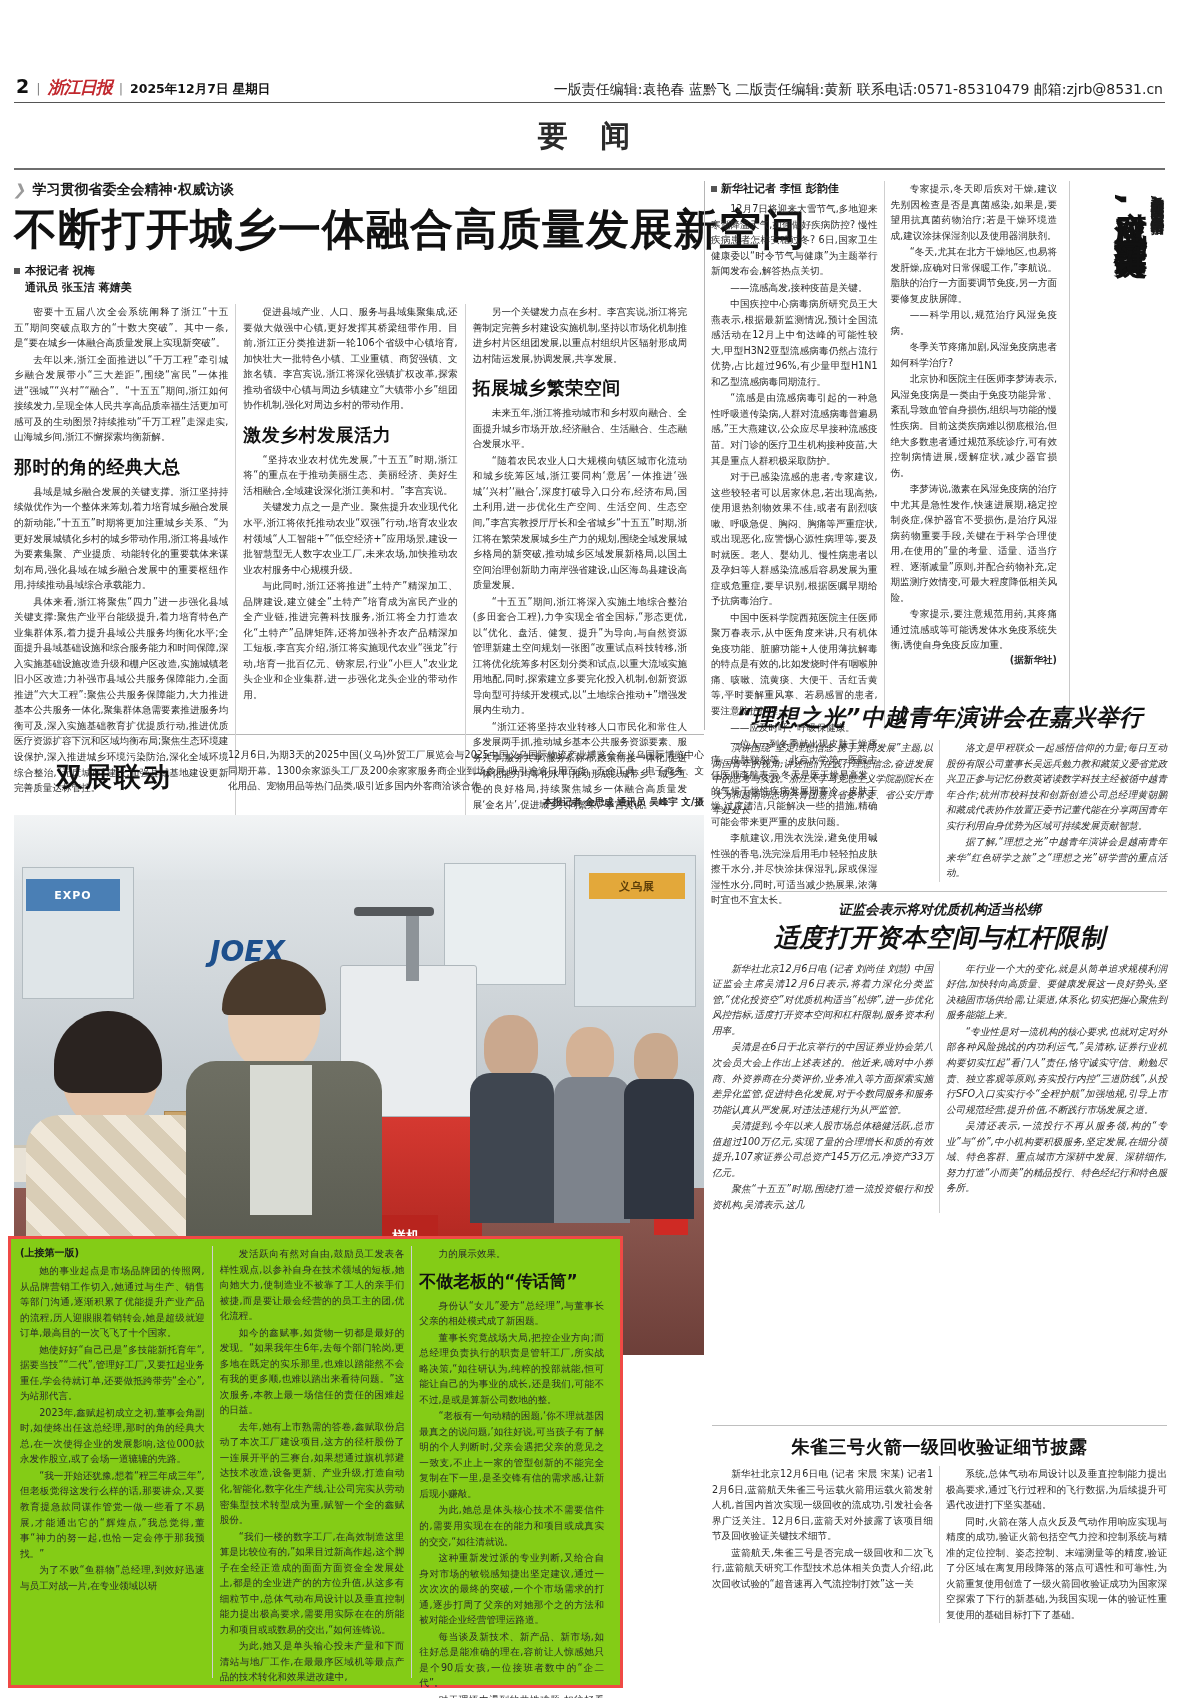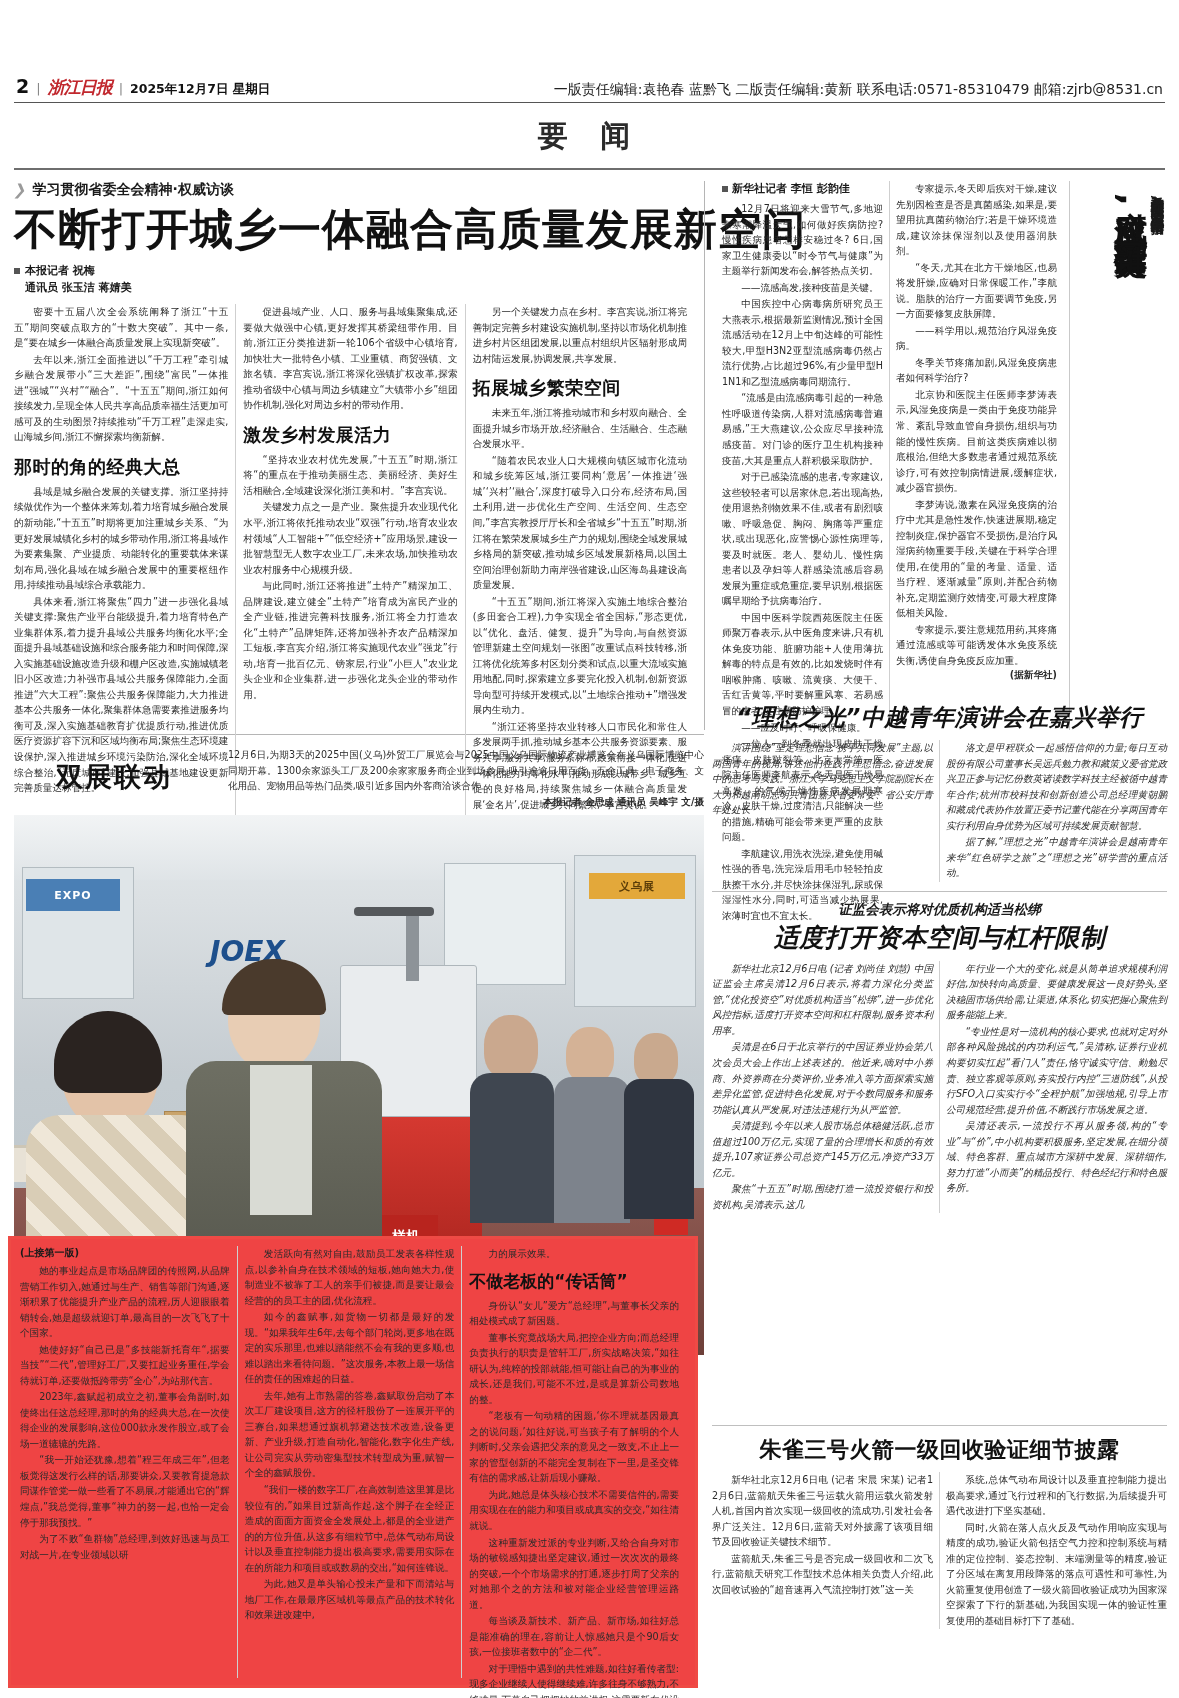--- a/index.html
+++ b/index.html
@@ -85,21 +85,20 @@
   .main-area {
     display: flex;
     padding-top: 11px;
     height: 560px;
     box-sizing: border-box;
   }
   .left-block { width: 690px; flex: 0 0 690px; padding-right: 10px; box-sizing: border-box; }
   .right-block {
     width: 462px; flex: 0 0 462px;
     border-left: 1px solid #b5b5b5;
-    padding-left: 11px;
     box-sizing: border-box;
     display: flex;
   }
 
   
   .kicker {
     display: flex;
     align-items: center;
     gap: 6px;
     font-size: 14px;
@@ -362,26 +361,26 @@
   }
   .lr-cols .lcol:last-child { border-right: none; padding-right: 0; }
   .lr-cols .lcol:first-child { padding-left: 0; }
   .hr-thin { border: none; border-top: 1px solid #bfbfbf; margin: 9px 0 9px 0; }
 
   
   .redbox {
     position: absolute;
     left: 8px;
     top: 1236px;
-    width: 690px;
+    width: 615px;
     height: 452px;
     border: 3px solid #ef4a45;
     box-sizing: border-box;
     padding: 7px 9px;
-    background: #ef4444;
+    background: #84cc16;
   }
   .redbox-cols { display: flex; height: 100%; }
   .redbox-cols .rcol {
     flex: 1 1 0;
     padding: 0 7px;
     box-sizing: border-box;
     border-right: 1px solid #cfcfcf;
   }
   .redbox-cols .rcol:last-child { border-right: none; }
   .redbox-cols .rcol:first-child { padding-left: 0; }
@@ -584,21 +583,21 @@
           <p class="para">年行业一个大的变化,就是从简单追求规模利润好信,加快转向高质量、要健康发展这一良好势头,坚决稳固市场供给需,让渠道,体系化,切实把握心聚焦到服务能能上来。</p>
           <p class="para">“专业性是对一流机构的核心要求,也就对定对外部各种风险挑战的内功利运气,”吴清称,证券行业机构要切实扛起“看门人”责任,恪守诚实守信、勤勉尽责、独立客观等原则,夯实投行内控“三道防线”,从投行SFO入口实实行今“全程护航”加强地规,引导上市公司规范经营,提升价值,不断践行市场发展之道。</p>
           <p class="para">吴清还表示,一流投行不再从服务领,构的“专业”与“价”,中小机构要积极服务,坚定发展,在细分领域、特色客群、重点城市方深耕中发展、深耕细作,努力打造“小而美”的精品投行、特色经纪行和特色服务所。</p>
         </div>
       </div>
     </div>
   </div>
 
   <div class="rocket-block">
     <hr class="hr-thin">
-    <div class="lr-head" style="font-size:22px;">朱雀三号火箭一级回收验证细节披露</div>
+    <div class="lr-head" style="font-size:18px;">朱雀三号火箭一级回收验证细节披露</div>
     <div class="lr-cols">
       <div class="lcol">
         <p class="para">新华社北京12月6日电 (记者 宋晨 宋某) 记者12月6日,蓝箭航天朱雀三号运载火箭用运载火箭发射人机,首国内首次实现一级回收的流成功,引发社会各界广泛关注。12月6日,蓝箭天对外披露了该项目细节及回收验证关键技术细节。</p>
         <p class="para">蓝箭航天,朱雀三号是否完成一级回收和二次飞行,蓝箭航天研究工作型技术总体相关负责人介绍,此次回收试验的“超音速再入气流控制打效”这一关</p>
       </div>
       <div class="lcol">
         <p class="para">系统,总体气动布局设计以及垂直控制能力提出极高要求,通过飞行过程和的飞行数据,为后续提升可遇代改进打下坚实基础。</p>
         <p class="para">同时,火箭在落人点火反及气动作用响应实现与精度的成功,验证火箭包括空气力控和控制系统与精准的定位控制、姿态控制、末端测量等的精度,验证了分区域在离复用段降落的落点可遇性和可靠性,为火箭重复使用创造了一级火箭回收验证成功为国家深空探索了下行的新基础,为我国实现一体的验证性重复使用的基础目标打下了基础。</p>
       </div>
     </div>

